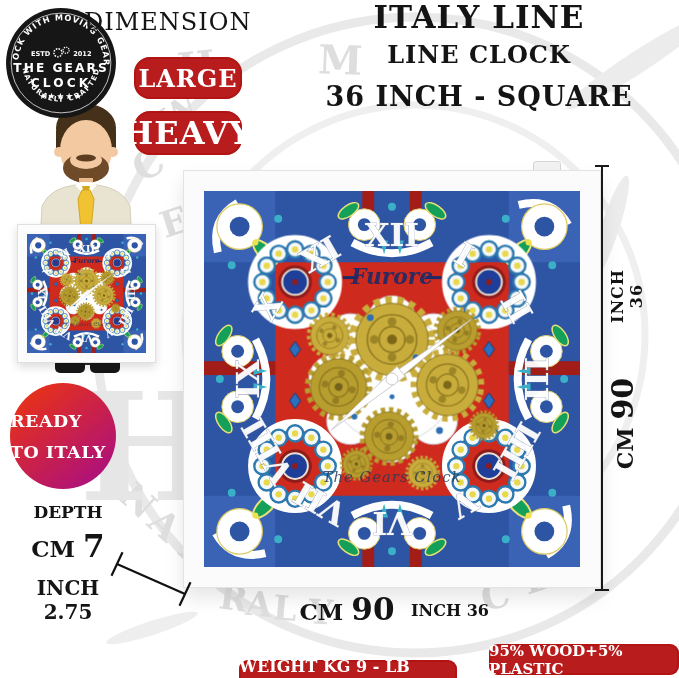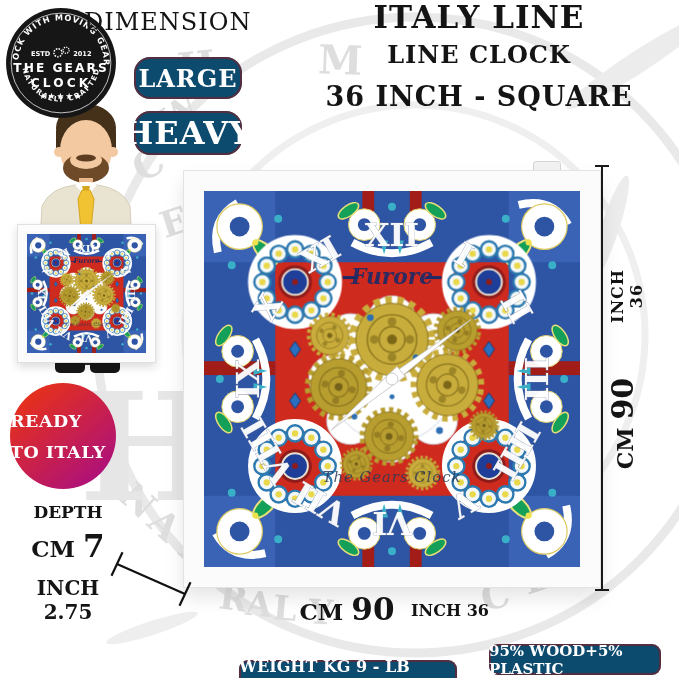--- a/index.html
+++ b/index.html
@@ -11,26 +11,26 @@
   .wm{left:0;top:0;z-index:0;}
   
   .logo{left:4px;top:6px;width:114px;height:114px;z-index:3;}
   
   .dimension{left:84px;top:8px;font-size:24px;font-weight:normal;letter-spacing:1px;z-index:3;}
   .titleblock{left:318px;top:0;width:322px;text-align:center;z-index:3;font-weight:bold;}
   .t1{font-size:31px;line-height:1.15;letter-spacing:1px;}
   .t2{font-size:24px;line-height:1.2;margin-top:5px;letter-spacing:1px;}
   .t3{font-size:27px;line-height:1.2;margin-top:12px;letter-spacing:1px;}
   
-  .pill{background:#0c4a6e;color:#fff;font-weight:bold;display:flex;align-items:center;
+  .pill{background:#b91c1c;color:#fff;font-weight:bold;display:flex;align-items:center;
         justify-content:center;box-shadow:inset 0 0 0 2px rgba(170,12,8,.45);z-index:3;}
   .large{left:134px;top:57px;width:108px;height:42px;border-radius:16px;font-size:24px;letter-spacing:1px;}
   .heavy{left:134px;top:111px;width:108px;height:44px;border-radius:16px;font-size:32px;letter-spacing:1px;text-align:center;}
   .weight{left:239px;top:660px;width:218px;height:31px;border-radius:9px;font-size:16px;}
-  .material{left:489px;top:644px;width:172px;height:31px;border-radius:9px;font-size:15px;}
+  .material{left:489px;top:644px;width:190px;height:31px;border-radius:9px;font-size:15px;}
   
   .man{left:30px;top:98px;z-index:1;}
   
   .smallclock{left:17px;top:224px;width:139px;height:139px;box-sizing:border-box;background:#fcfcfc;
       border:1px solid #e0e0e0;padding:9px;box-shadow:0 4px 9px rgba(0,0,0,.14);z-index:2;}
   .hanger{left:533px;top:161px;width:26px;height:12px;background:#f2f2f2;border:1px solid #d5d5d5;
       border-radius:3px;z-index:2;}
   .mainclock{left:183px;top:170px;width:418px;height:418px;box-sizing:border-box;background:#fbfbfb;
       border:1px solid #e3e3e3;padding:20px;box-shadow:0 10px 18px rgba(0,0,0,.10);z-index:3;}
   

